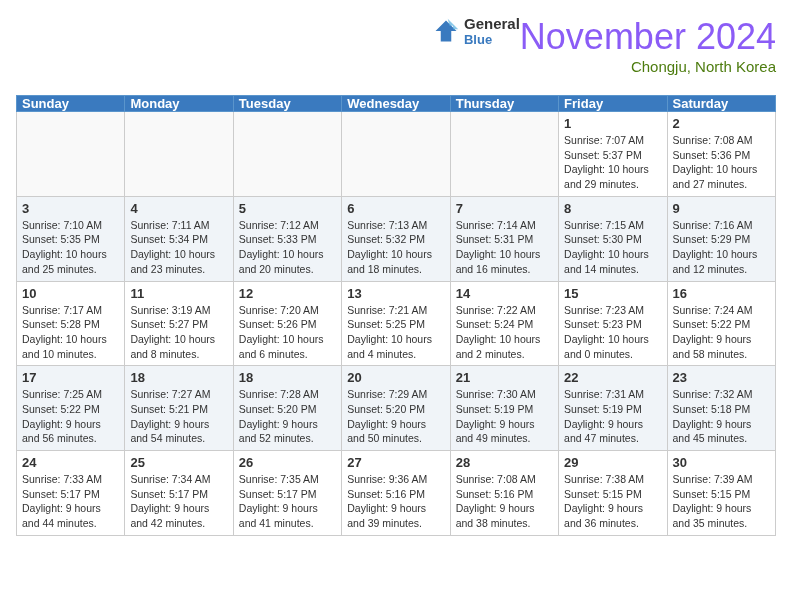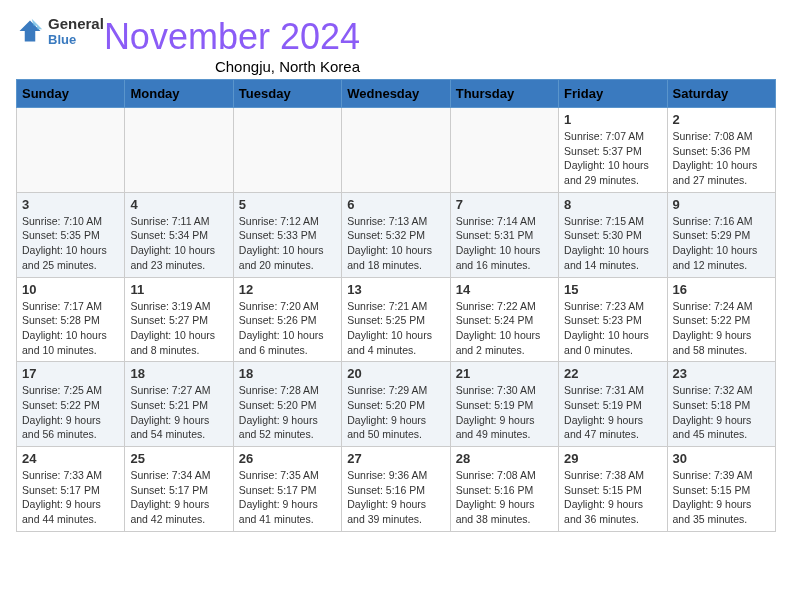--- a/index.html
+++ b/index.html
@@ -5,23 +5,23 @@
     * { box-sizing: border-box; margin: 0; padding: 0; }
     body {
       font-family: Arial, sans-serif;
       background: #fff;
       width: 792px;
       min-height: 612px;
       padding: 16px;
     }
     .header {
       display: flex;
-      justify-content: flex-start;
+      justify-content: flex-end;
       align-items: flex-start;
-      margin-bottom: 4px;
+      margin-bottom: 20px;
     }
     .logo {
       display: flex;
       align-items: center;
       gap: 4px;
     }
     .logo-text {
       display: flex;
       flex-direction: column;
       line-height: 1.1;
@@ -43,32 +43,32 @@
     .title-block {
       text-align: right;
     }
     .month-title {
       font-size: 36px;
       font-weight: normal;
       color: #8b5cf6;
     }
     .subtitle {
       font-size: 15px;
-      color: #000000;
+      color: #4d7c0f;
     }
     table {
       width: 100%;
       border-collapse: collapse;
     }
     thead th {
       background-color: #3a7abf;
-      color: #000000;
+      color: #ffffff;
       font-size: 13px;
       font-weight: bold;
-      padding: 6px 5px;
+      padding: 0 5px;
       text-align: left;
       border: 1px solid #5a95cc;
     }
     td {
       border: 1px solid #ccc;
       vertical-align: top;
       padding: 4px 5px;
       font-size: 10.5px;
       color: #333;
       width: 14.28%;

